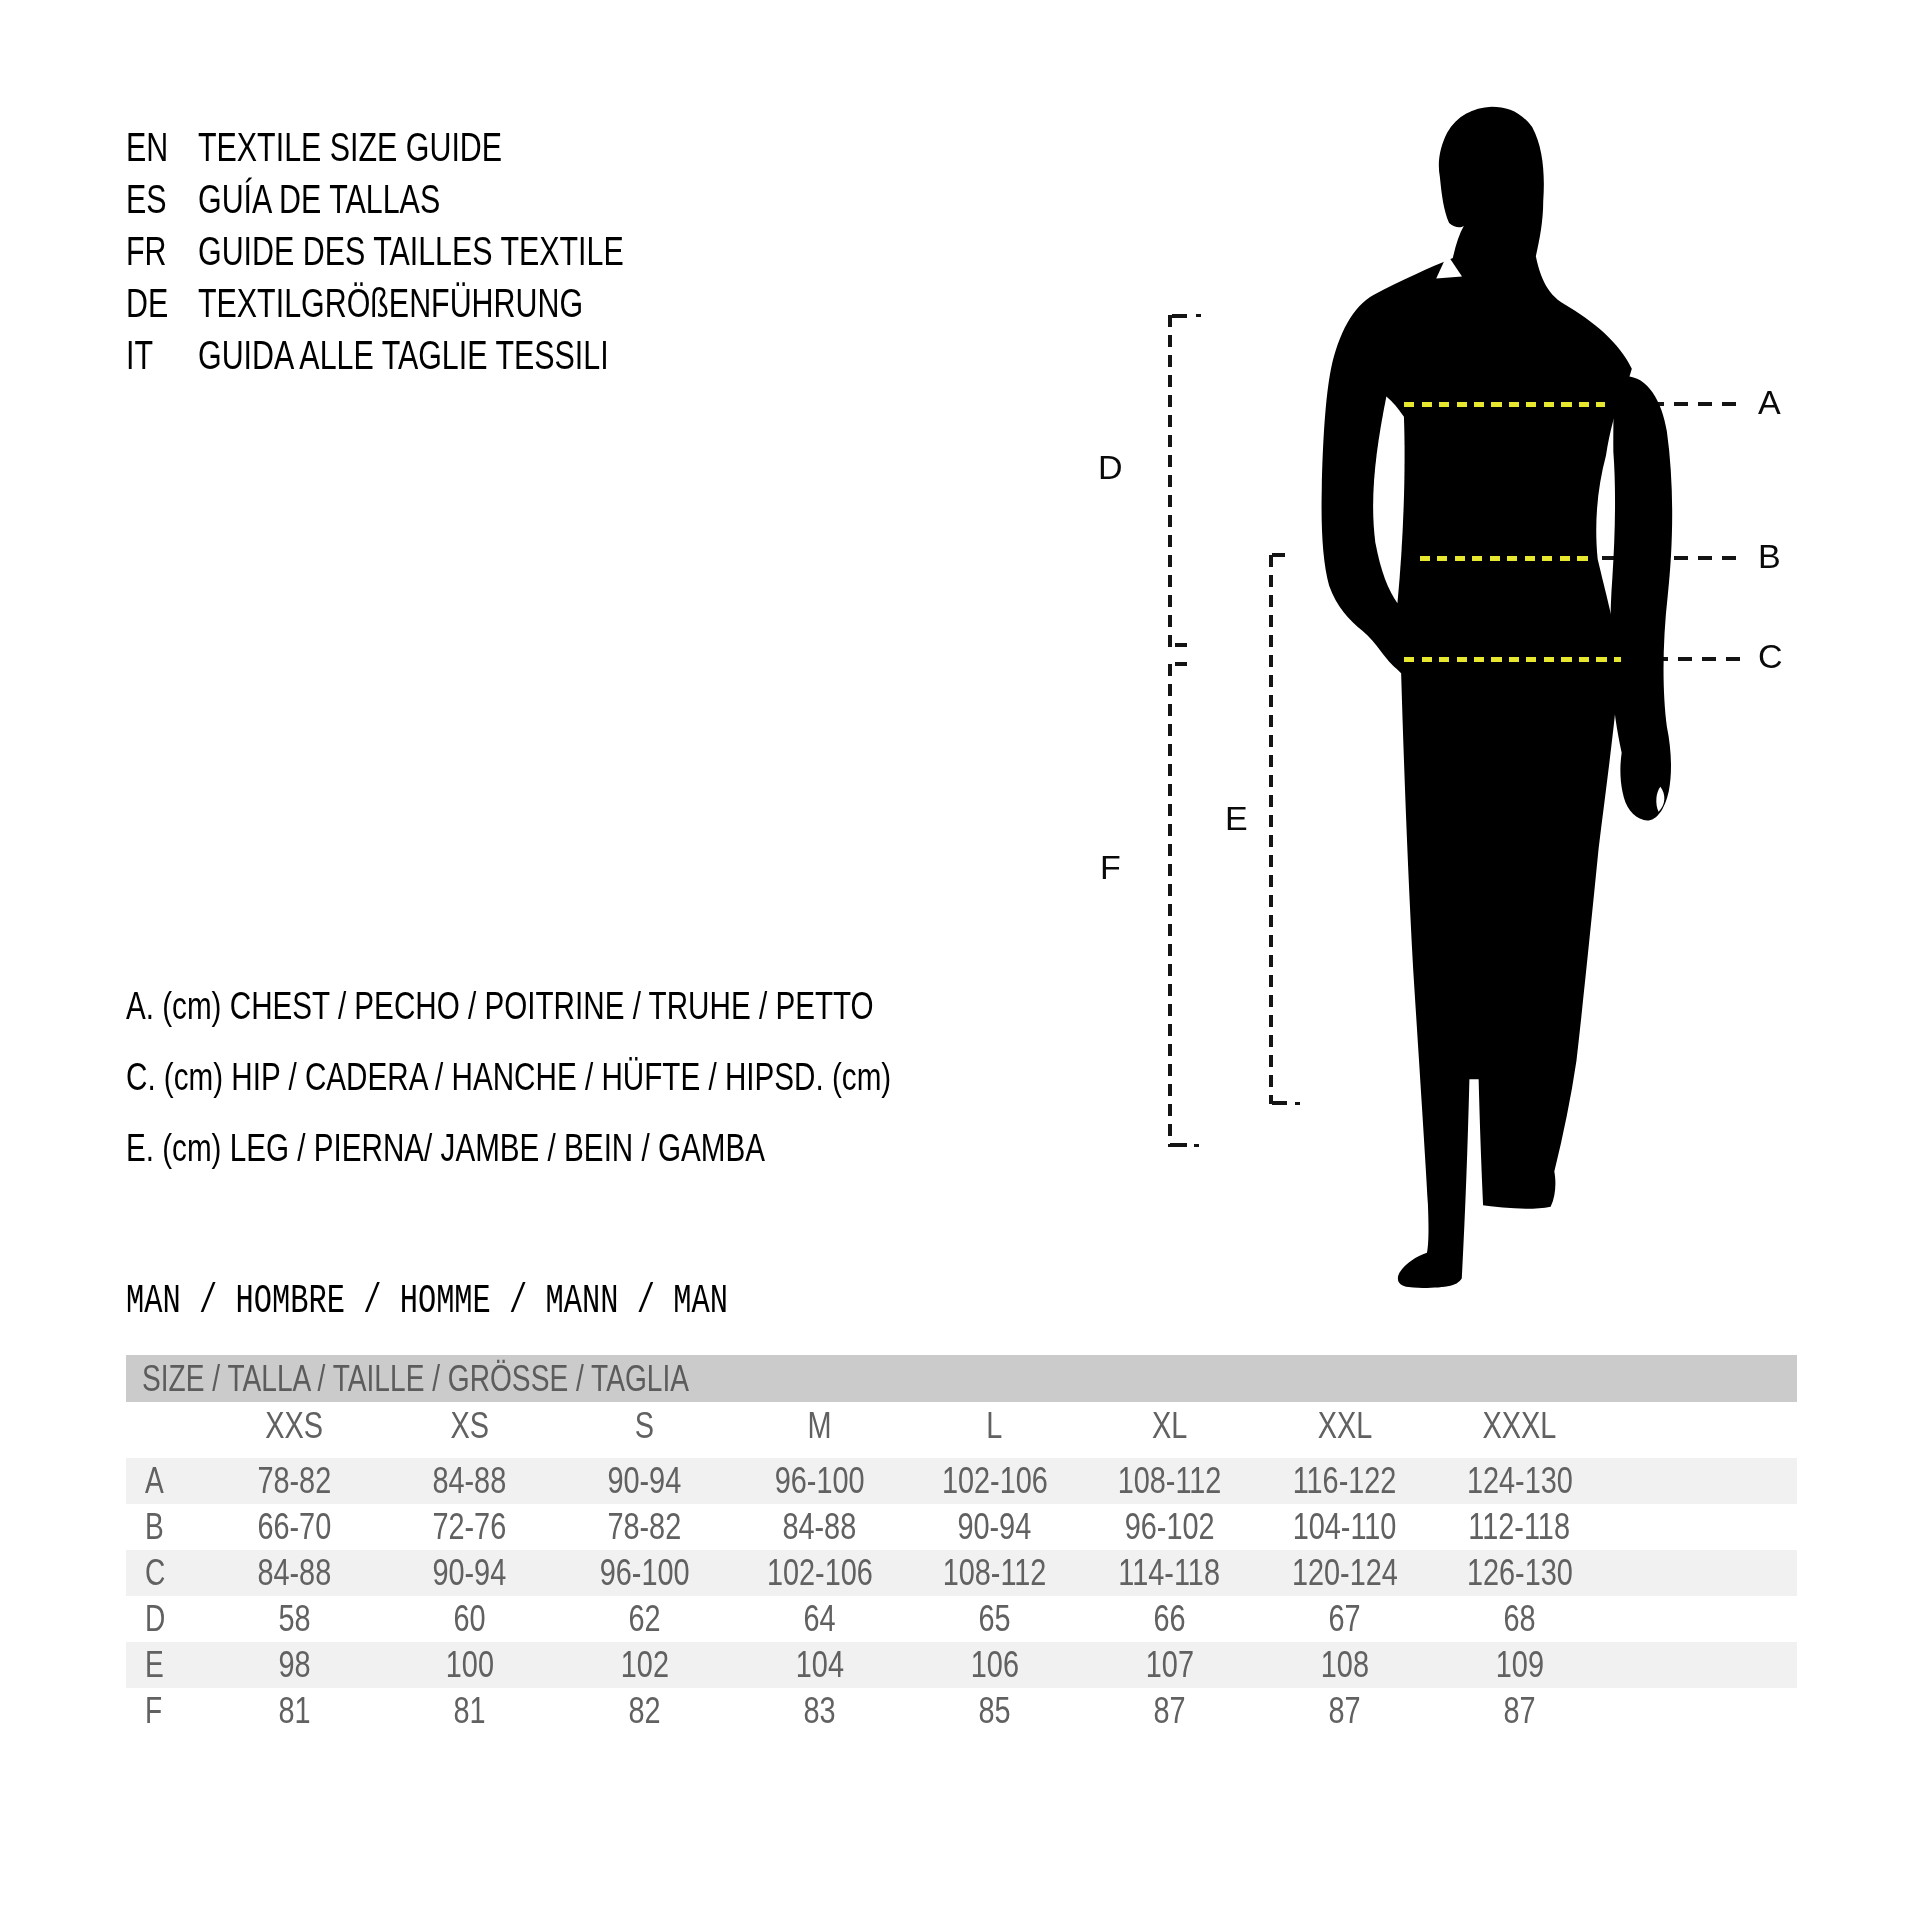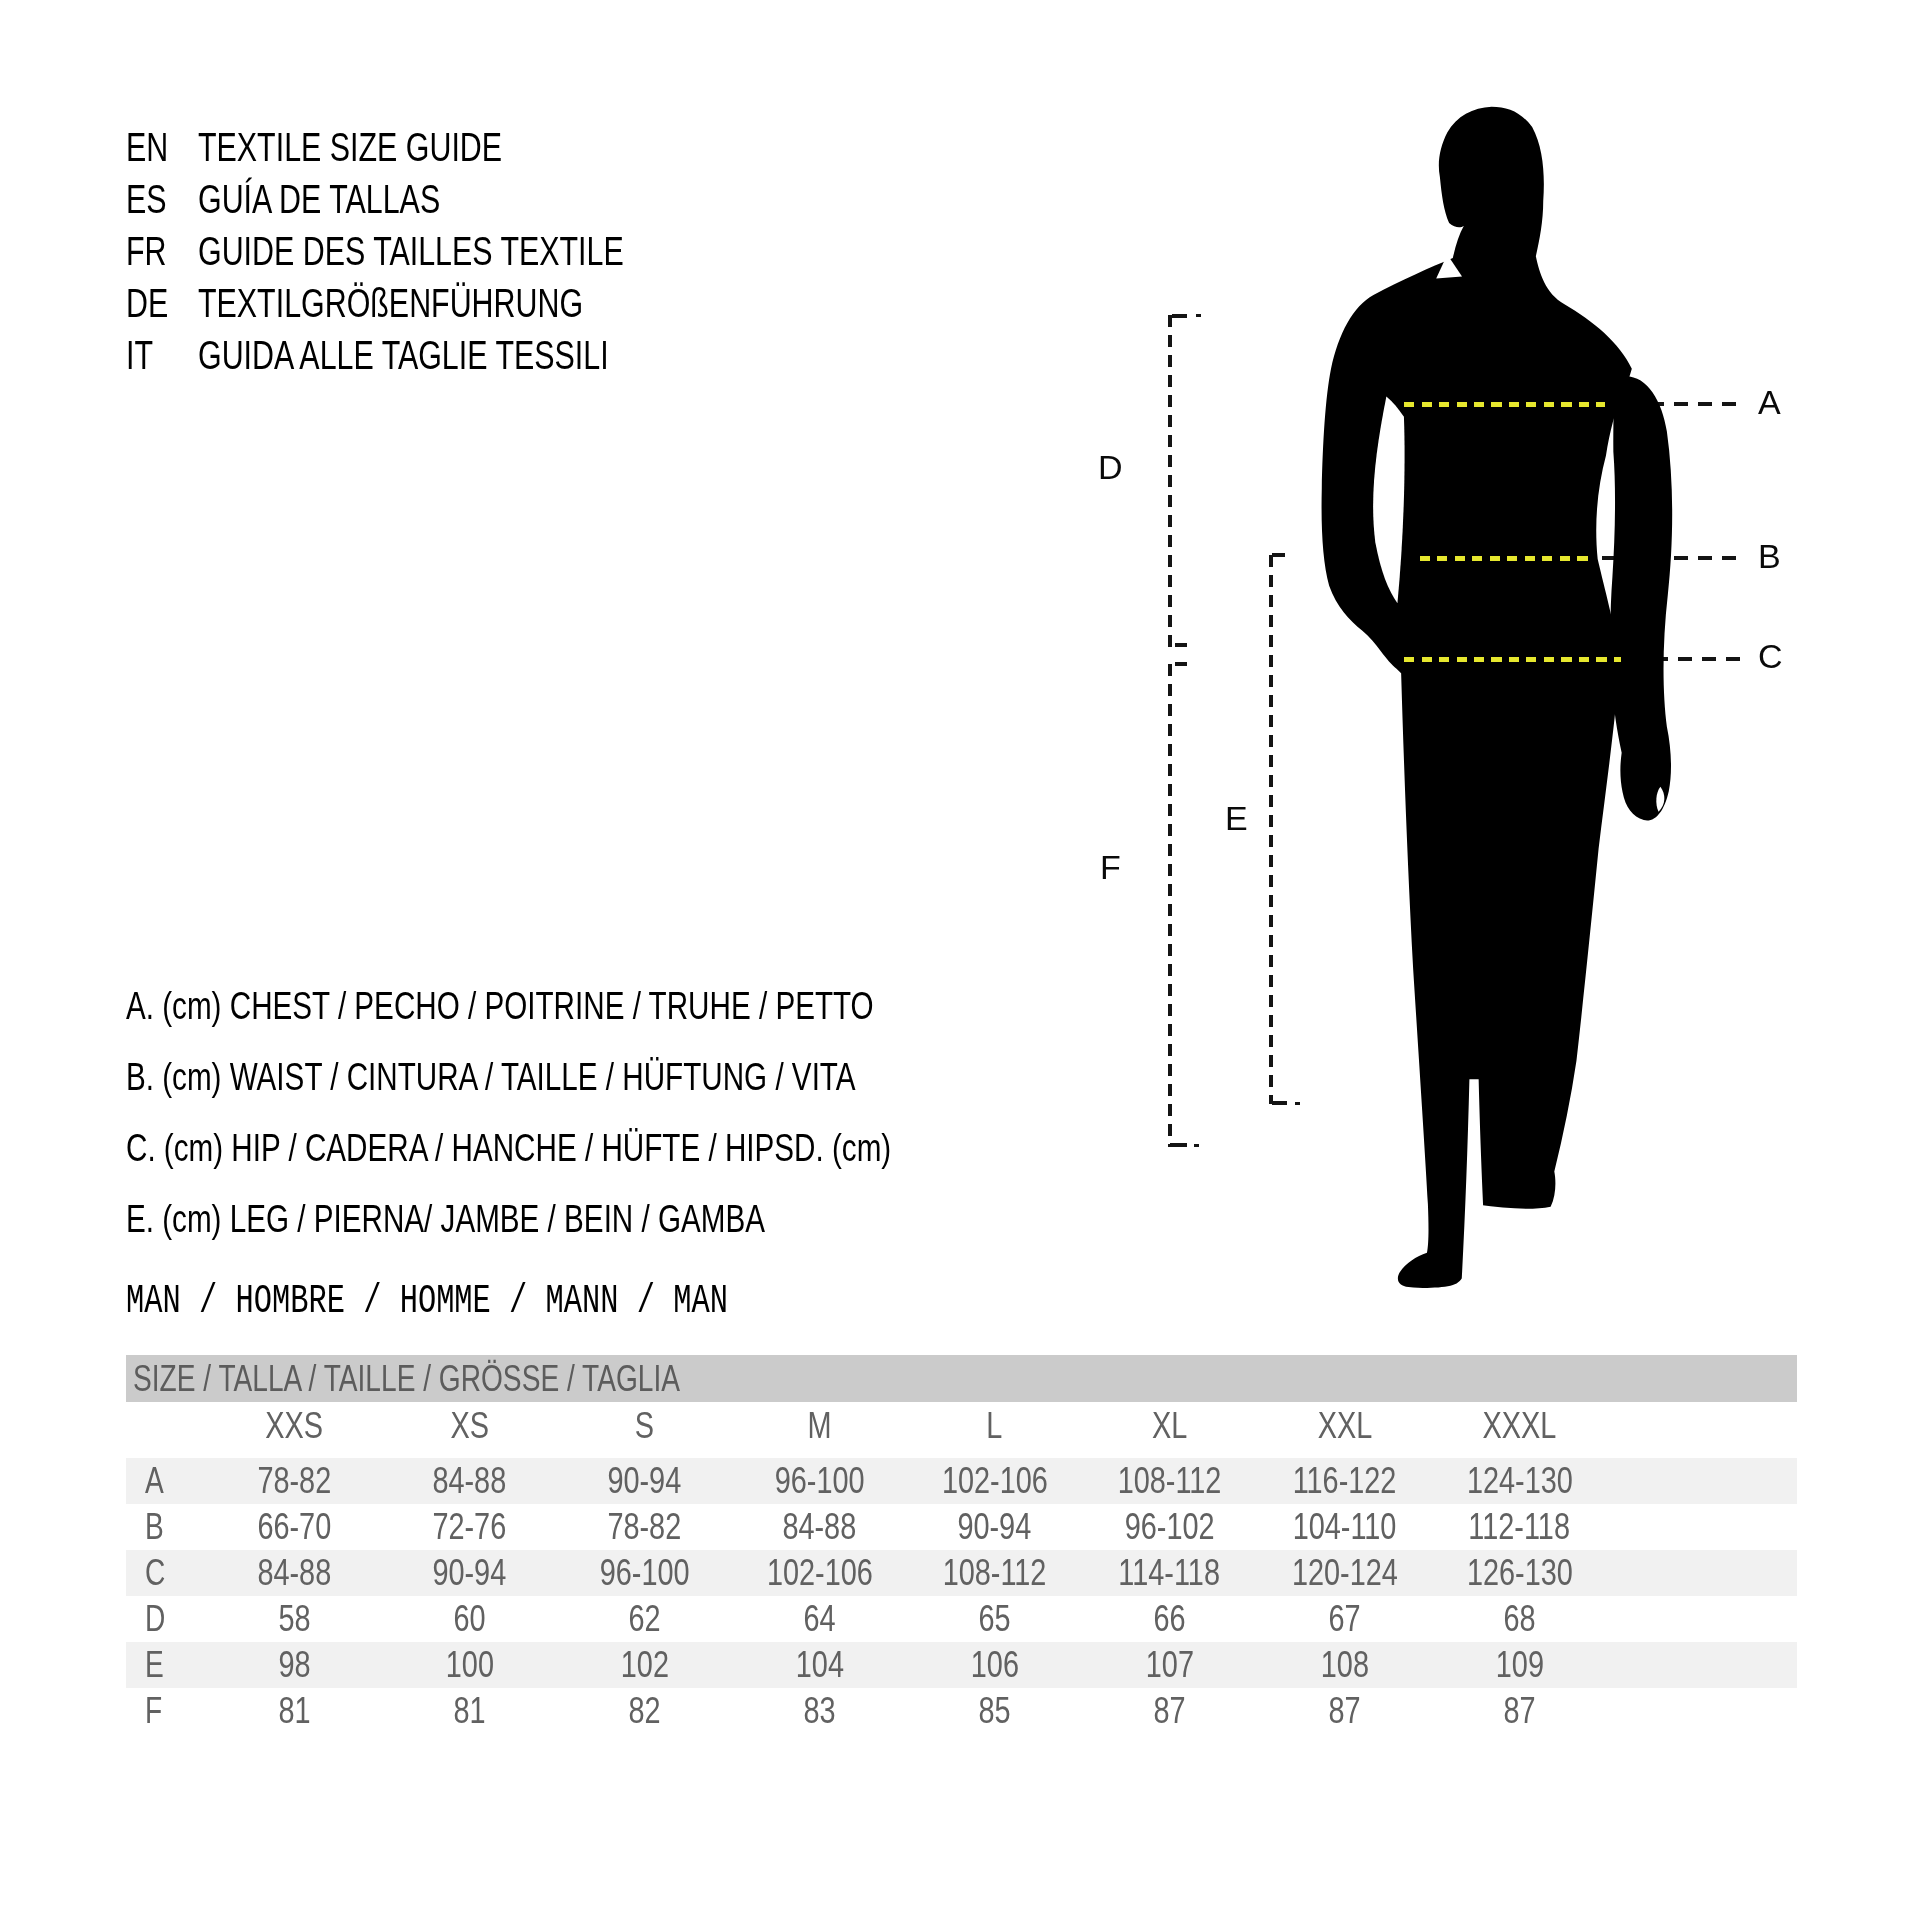--- a/index.html
+++ b/index.html
@@ -18,21 +18,21 @@
   
   #legend-list{left:126px;top:960px;}
   .legend-row{height:51px;line-height:51px;font-size:39px;margin-top:20px;}
 
   
   #gender-line{left:126px;top:1279px;height:46px;line-height:46px;font-size:40px;font-family:Liberation Mono, monospace;}
 
   
   #size-table{left:126px;top:1355px;width:1671px;font-size:37px;color:var(--tbltext,#616161);}
   .tbl-header{height:47px;line-height:47px;background:var(--hdrbar,#cbcbcb);
-              padding-left:7px;color:#5c5c5c;}
+              padding-left:16px;color:#5c5c5c;}
   .tbl-row{display:flex;height:46px;line-height:46px;}
   .tbl-sizes{height:56px;line-height:48px;}
   .tbl-label{width:81px;padding-left:18.5px;box-sizing:border-box;flex:0 0 auto;}
   .tbl-cell{width:175px;flex:0 0 auto;text-align:center;}
 
   
   #figure{left:1061px;top:92px;width:862px;height:1218px;}
   .vdash{position:absolute;width:3.7px;z-index:1;
          background:repeating-linear-gradient(to bottom,var(--ink,#141414) 0 12px,transparent 12px 20px);}
   .hdash{position:absolute;height:3.7px;z-index:1;
@@ -64,21 +64,20 @@
       <span class="cond lang-label">TEXTILGRÖßENFÜHRUNG</span>
     </div>
     <div class="lang-row">
       <span class="cond lang-code">IT</span>
       <span class="cond lang-label">GUIDA ALLE TAGLIE TESSILI</span>
     </div>
   </div>
 
 <div class="abs" id="legend-list">
     <div class="legend-row"><span class="cond">A. (cm) CHEST / PECHO / POITRINE / TRUHE / PETTO</span></div>
-    <div class="legend-row"><span class="cond">B. (cm) WAIST / CINTURA / TAILLE / HÜFTUNG / VITA</span></div>
     <div class="legend-row"><span class="cond">C. (cm) HIP / CADERA / HANCHE / HÜFTE / HIPSD. (cm)</span></div>
     <div class="legend-row"><span class="cond">E. (cm) LEG / PIERNA/ JAMBE / BEIN / GAMBA</span></div>
   </div>
 
 <div class="abs" id="gender-line">
   <span class="cond">MAN / HOMBRE / HOMME / MANN / MAN</span>
 </div>
 
 <div class="abs" id="size-table">
   <div class="tbl-header">

